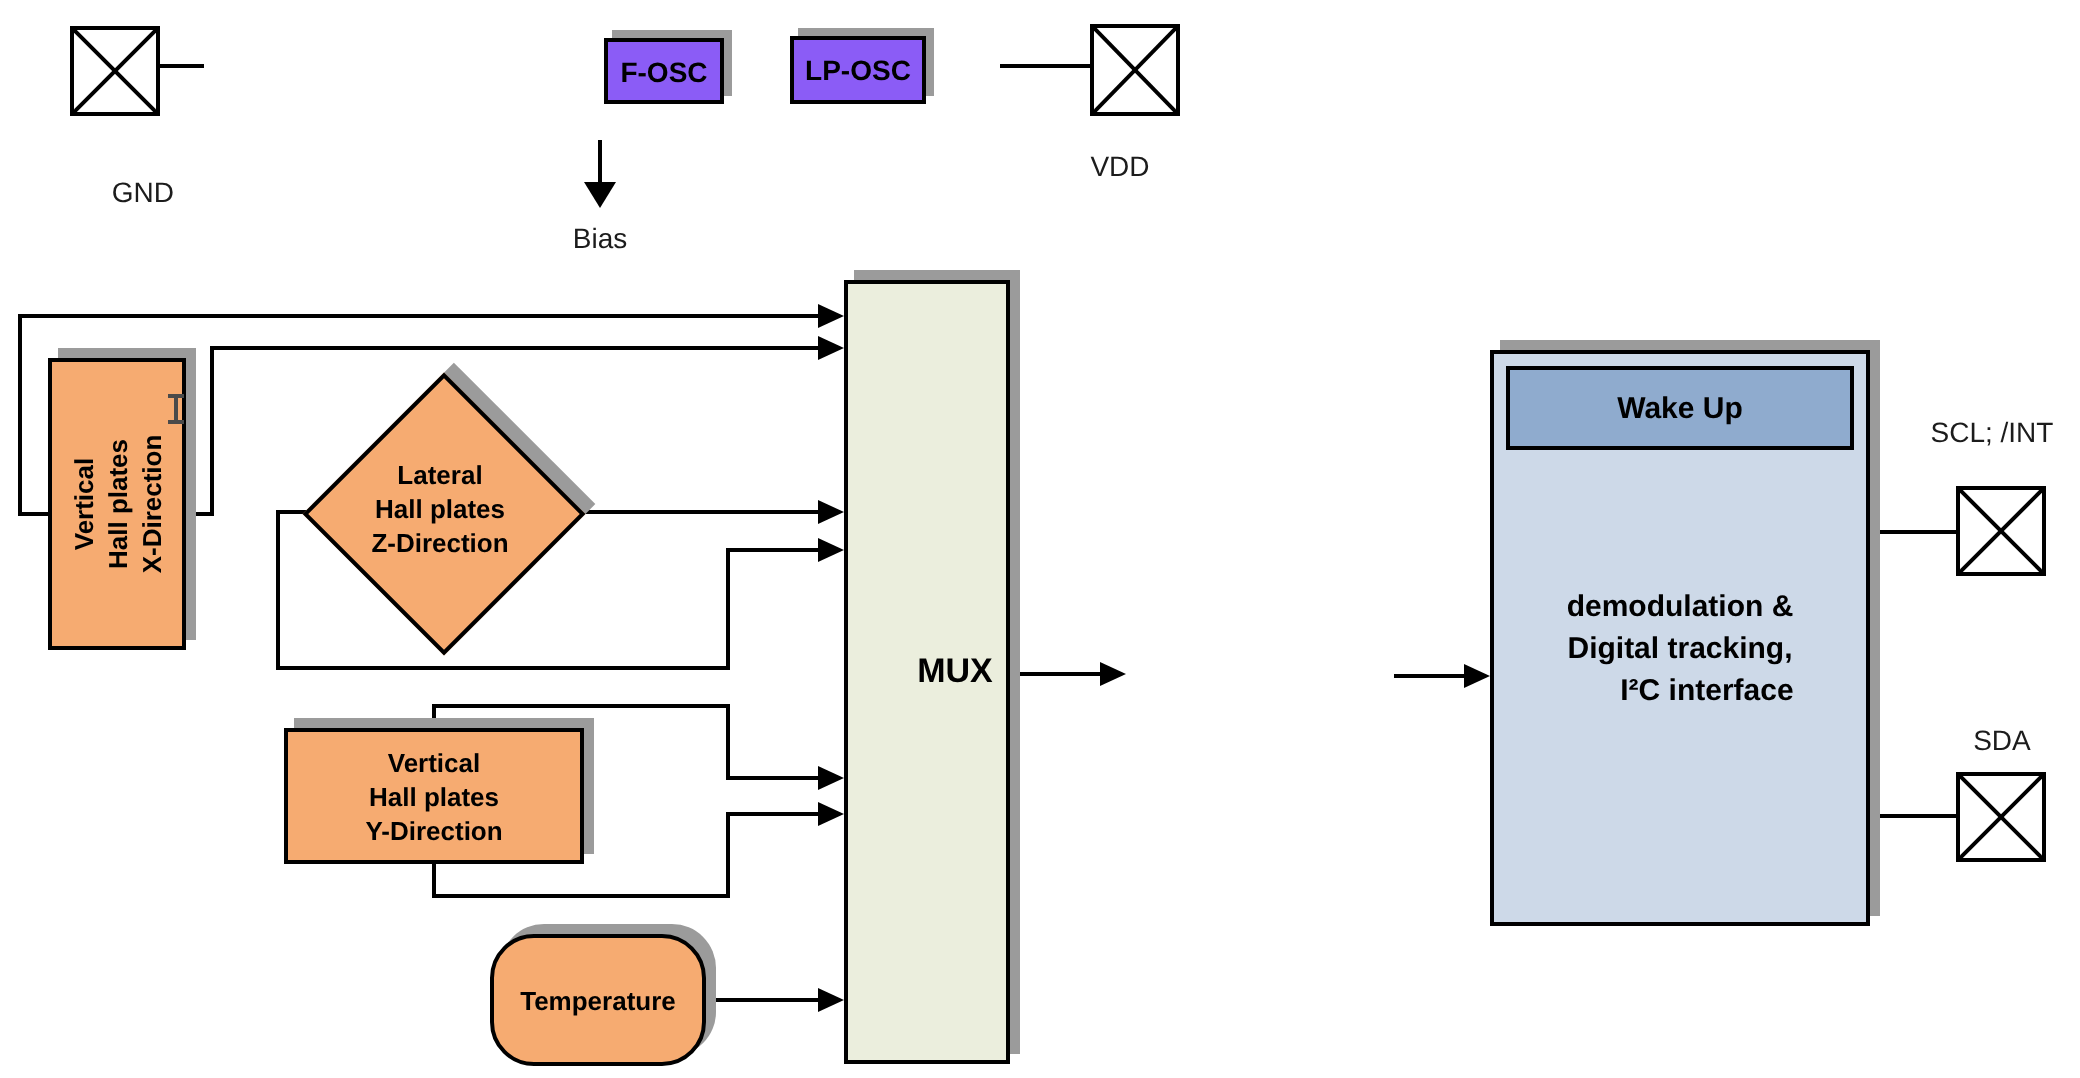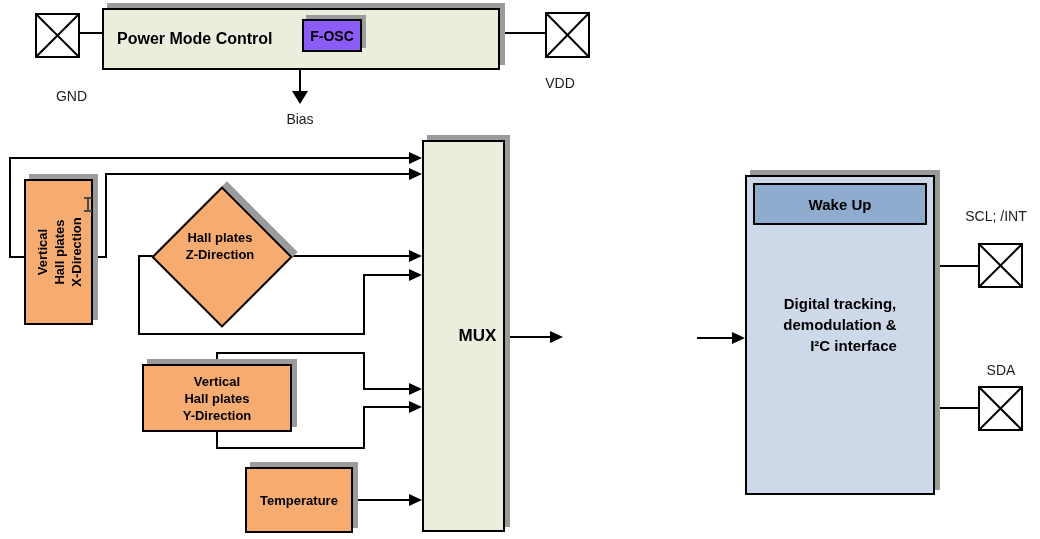--- a/index.html
+++ b/index.html
@@ -61,26 +61,26 @@
   <div class="pad" style="left:35px;top:13px;width:45px;height:45px;">
     <svg viewBox="0 0 100 100" preserveAspectRatio="none">
       <line x1="0" y1="0" x2="100" y2="100"></line>
         <line x1="100" y1="0" x2="0" y2="100"></line>
     </svg>
   </div>
   <div class="pinlabel" style="left:27px;top:88px;width:60px;text-align:right;">GND</div>
 
   <div class="wh" style="left:80px;top:32px;width:22px;"></div>
 
-  <div class="blk cream" style="left:102px;top:8px;width:398px;height:62px;justify-content:flex-start;padding-left:13px;font-size:16px;">
-    <span>Power Mode Control</span>
-  </div>
 
   <div class="blk white" style="left:302px;top:19px;width:60px;height:33px;font-size:14px;box-shadow:4px -4px 0 0 #9b9b9b;">
     <span>F-OSC</span>
+  </div>
+  <div class="blk white" style="left:395px;top:18px;width:68px;height:34px;font-size:14px;box-shadow:4px -4px 0 0 #9b9b9b;">
+    <span>LP-OSC</span>
   </div>
 
   <div class="wh" style="left:500px;top:32px;width:45px;"></div>
 
   <div class="pad" style="left:545px;top:12px;width:45px;height:46px;">
     <svg viewBox="0 0 100 100" preserveAspectRatio="none">
       <line x1="0" y1="0" x2="100" y2="100"></line>
         <line x1="100" y1="0" x2="0" y2="100"></line>
     </svg>
   </div>
@@ -99,46 +99,47 @@
   </div>
 
   <div class="ibeam">
       <i class="capt"></i>
       <i class="stem"></i>
       <i class="capb"></i>
     </div>
 
   <div class="diamond"></div>
   <div class="diamond-label">
+    <span>Lateral</span>
     <span>Hall plates</span>
     <span>Z-Direction</span>
   </div>
 
   <div class="blk orange lines" style="left:142px;top:364px;width:150px;height:68px;flex-direction:column;">
     <span>Vertical</span>
     <span>Hall plates</span>
     <span>Y-Direction</span>
   </div>
 
-  <div class="blk orange" style="left:245px;top:467px;width:108px;height:66px;font-size:13px;">
+  <div class="blk orange" style="left:245px;top:467px;width:108px;height:66px;font-size:13px;border-radius:22px;">
     <span>Temperature</span>
   </div>
 
   <div class="blk cream" style="left:422px;top:140px;width:83px;height:392px;font-size:17px;">
     <span>MUX</span>
   </div>
 
 
-  <div class="blk blue" style="left:745px;top:175px;width:190px;height:320px;">
+  <div class="blk blue" style="left:745px;top:175px;width:190px;height:288px;">
     <div class="blk wakeup" style="left:6px;top:6px;width:174px;height:42px;font-size:15px;box-shadow:none;">
       <span>Wake Up</span>
     </div>
     <div style="position:absolute;left:0;right:0;top:116px;text-align:center;font-weight:bold;">
+      <span style="display:block;line-height:21px;font-size:15px;">demodulation &amp;</span>
       <span style="display:block;line-height:21px;font-size:15px;">Digital tracking,</span>
-      <span style="display:block;line-height:21px;font-size:15px;">demodulation &amp;</span>
       <span style="display:block;line-height:21px;font-size:15px;padding-left:27px;">I²C interface</span>
     </div>
   </div>
 
   <div class="wh" style="left:935px;top:265px;width:43px;"></div>
   <div class="pad" style="left:978px;top:243px;width:45px;height:45px;">
     <svg viewBox="0 0 100 100" preserveAspectRatio="none">
       <line x1="0" y1="0" x2="100" y2="100"></line>
         <line x1="100" y1="0" x2="0" y2="100"></line>
     </svg>

